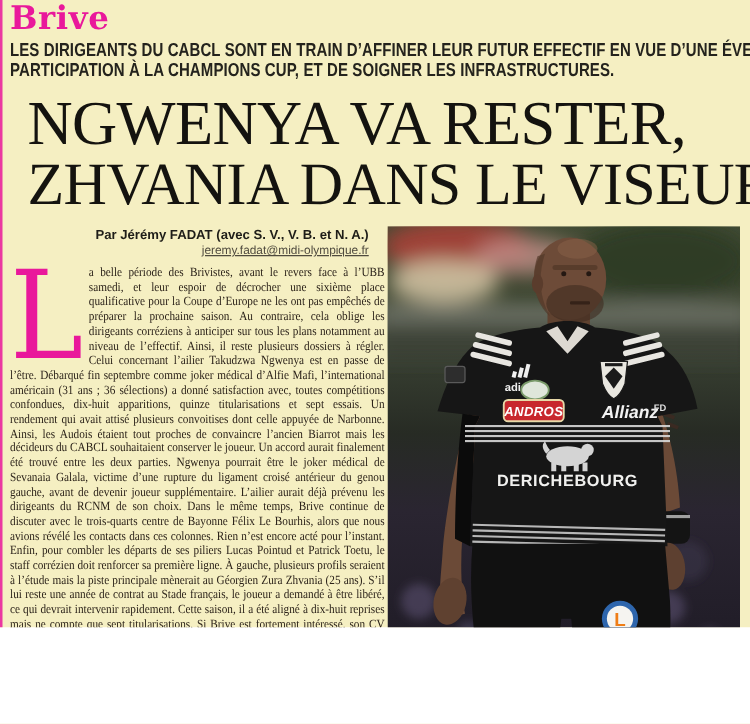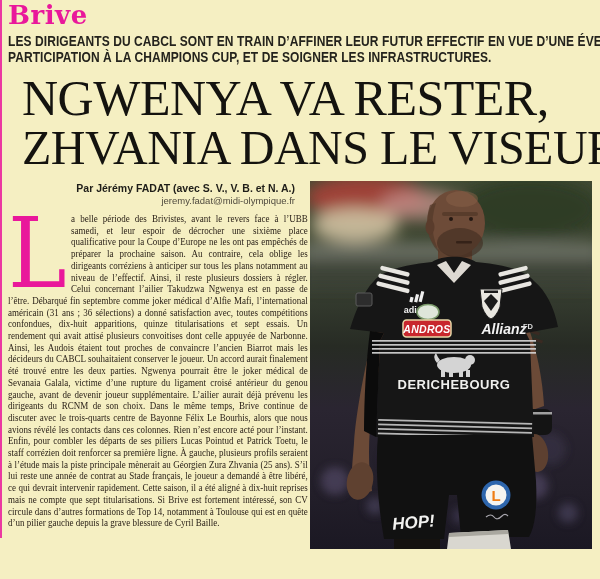--- a/index.html
+++ b/index.html
@@ -1,17 +1,17 @@
 <!DOCTYPE html>
 <html lang="fr"><head>
 <meta charset="utf-8">
 <style>
   html,body{margin:0;padding:0;}
   .page{
-    position:relative; width:600px; height:579px; overflow:hidden;
+    position:relative; width:600px; height:502px; overflow:hidden;
     background:#f5efc2; font-family:"Liberation Sans", sans-serif;
   }
   .edge-strip{position:absolute;left:0;top:0;width:2px;height:538px;background:#e9189b;opacity:.85;}
   .brand{
     position:absolute; left:8px; top:0px;
     font-family:"DejaVu Serif", serif; font-weight:bold;
     font-size:26px; line-height:30px; color:#e9189b; letter-spacing:.5px;
   }
   .standfirst{
     position:absolute; left:8px; top:33px; width:720px;
@@ -22,21 +22,21 @@
   .headline{
     position:absolute; left:22px; top:72px; width:592px;
     font-family:"Liberation Serif", serif; color:#14130f; letter-spacing:-.5px;
   }
   .headline .l1{font-size:50px; line-height:52px; white-space:nowrap;}
   .headline .l2{font-size:48px; line-height:47px; white-space:nowrap;}
   .byline{
     position:absolute; left:8px; top:182px; width:287px; text-align:right;
   }
   .byline .author{font-size:10.5px; font-weight:bold; color:#1e1d18; line-height:13px;}
-  .byline .email{font-size:9.5px; color:#4f4a3e; line-height:11px;}
+  .byline .email{font-size:9.5px; color:#4f4a3e; line-height:11px;text-decoration:underline;}
   .article{
     position:absolute; left:8px; top:213px; width:333px;
     font-family:"Liberation Serif", serif;
     font-size:10px; line-height:11.7px; text-align:justify;
     color:#2b2219; transform:scaleX(.9); transform-origin:left top;
     hyphens:auto; -webkit-hyphens:auto;
   }
   .dropcap{
     float:left; font-family:"DejaVu Serif", serif;
     font-size:98px; line-height:74px; color:#e9189b;

